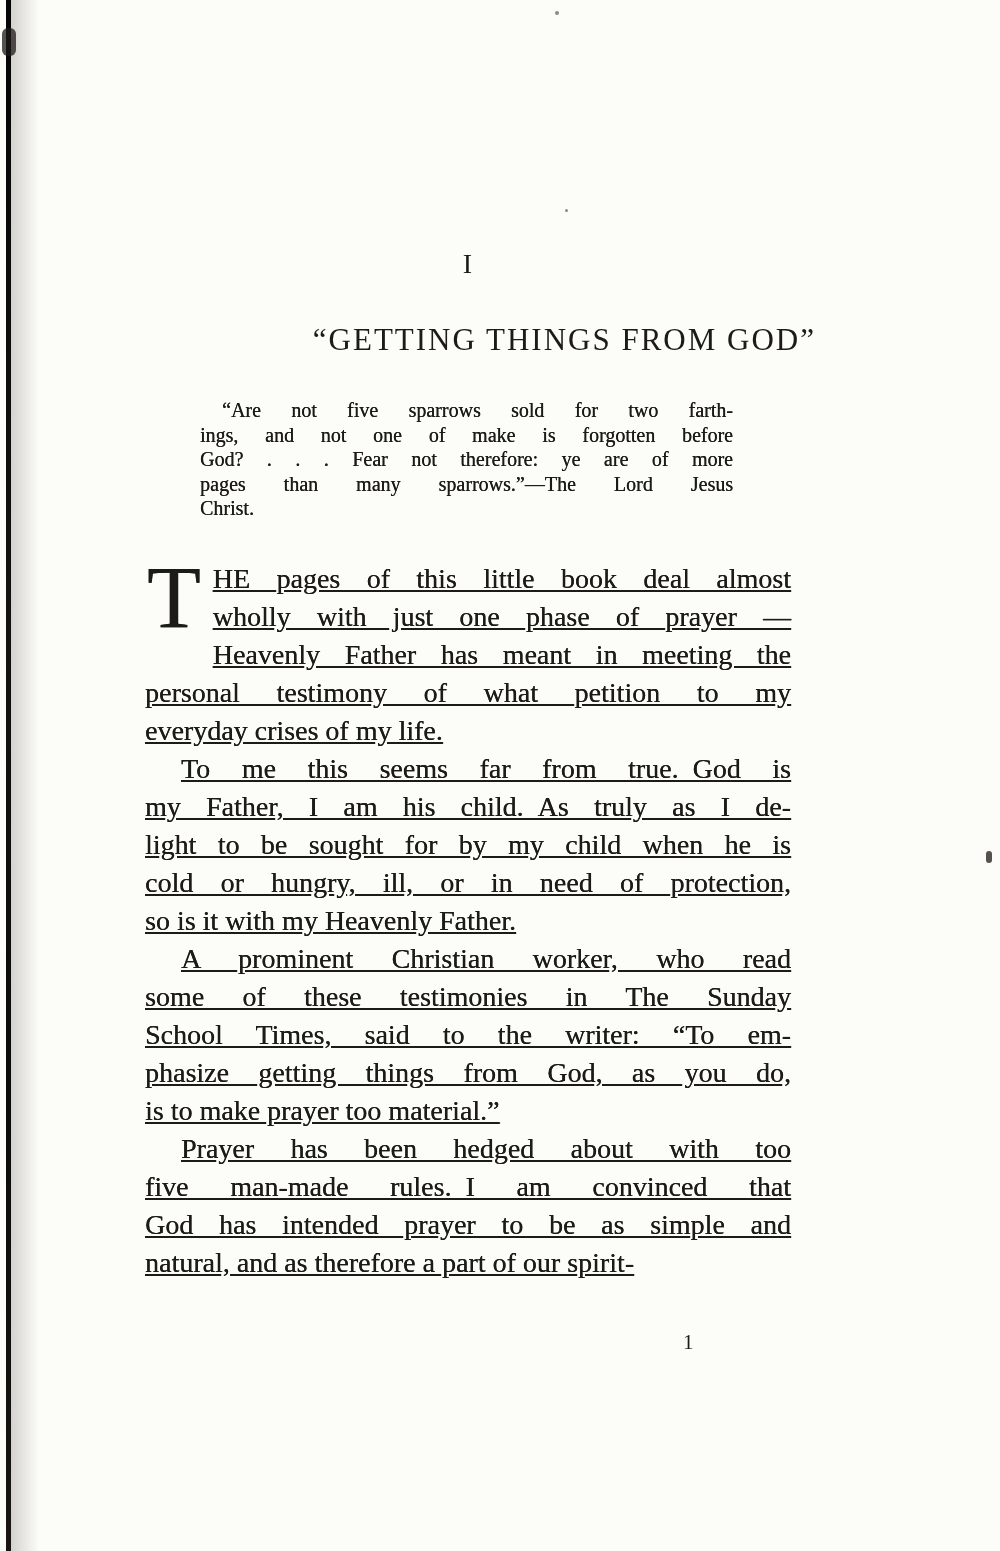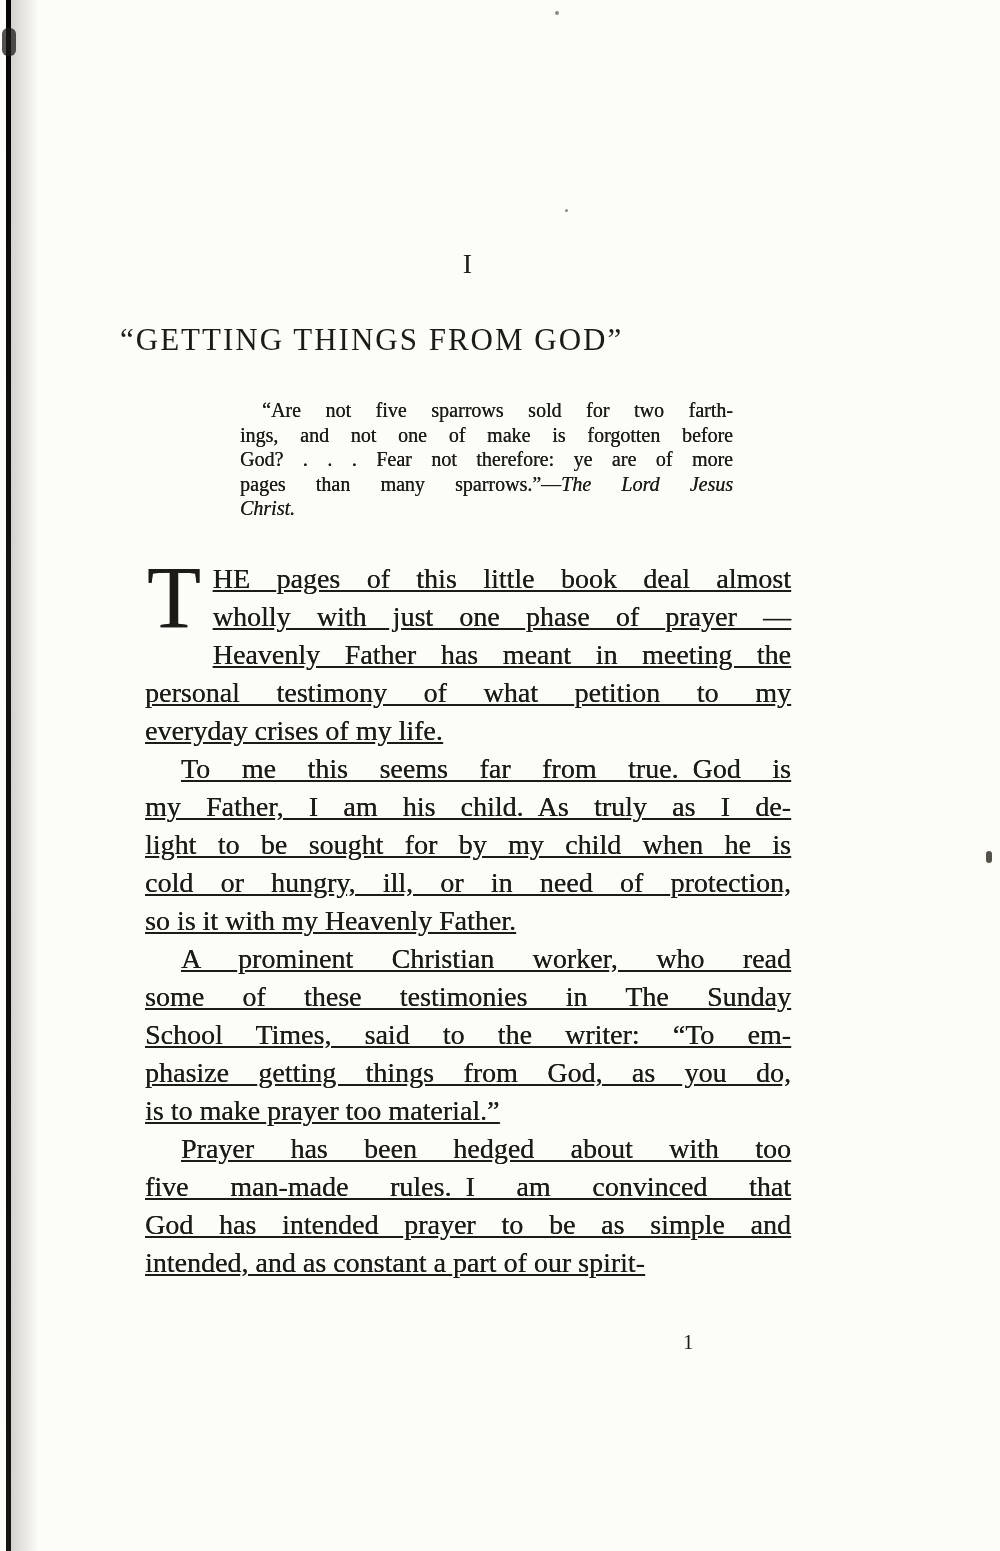--- a/index.html
+++ b/index.html
@@ -39,33 +39,33 @@
     background: #55514b; border-radius: 3px;
   }
 
   .chapter {
     position: absolute; top: 248px; left: 145px; width: 646px;
     text-align: center; font-size: 28px; letter-spacing: 1px;
   }
 
   .title {
     position: absolute; top: 322px; left: 120px; width: 696px;
-    text-align: left; font-size: 31px; letter-spacing: 2px;
+    text-align: right; font-size: 31px; letter-spacing: 2px;
     white-space: nowrap;
   }
 
   .epigraph {
     position: absolute; top: 398px; left: 200px; width: 533px;
     font-size: 20px; line-height: 24.6px;
     text-shadow: 0.25px 0 0 currentColor;
   }
-  .ep-line { text-align: justify; text-align-last: justify; margin-left: 40px; }
+  .ep-line { text-align: justify; text-align-last: justify; }
   .ep-line.first { text-indent: 22px; }
   .ep-line.last { text-align-last: left; }
-  .italic { font-style: italic; }
+  .italic { }
 
   .body-text {
     position: absolute; top: 560px; left: 145px; width: 646px;
     font-size: 28px; line-height: 38px;
     text-shadow: 0.2px 0 0 currentColor;
   }
   .para { margin: 0; }
   .para.indent div.line:first-of-type { text-indent: 36px; }
   .line { text-align: justify; text-align-last: justify; text-decoration: underline; }
   .line.last { text-align-last: left; }
@@ -128,19 +128,19 @@
         <div class="line">A prominent Christian worker, who read</div>
         <div class="line">some of these testimonies in The Sunday</div>
         <div class="line">School Times, said to the writer: “To em-</div>
         <div class="line">phasize getting things from God, as you do,</div>
         <div class="line last">is to make prayer too material.”</div>
       </div>
       <div class="para indent">
         <div class="line">Prayer has been hedged about with too</div>
         <div class="line">five man-made rules. I am convinced that</div>
         <div class="line">God has intended prayer to be as simple and</div>
-        <div class="line last">intended, and as constant a part of our spirit-</div>
+        <div class="line last">natural, and as therefore a part of our spirit-</div>
       </div>
     </div>
 
   <div class="page-number">1</div>
 
 </div>
 
 </body></html>

